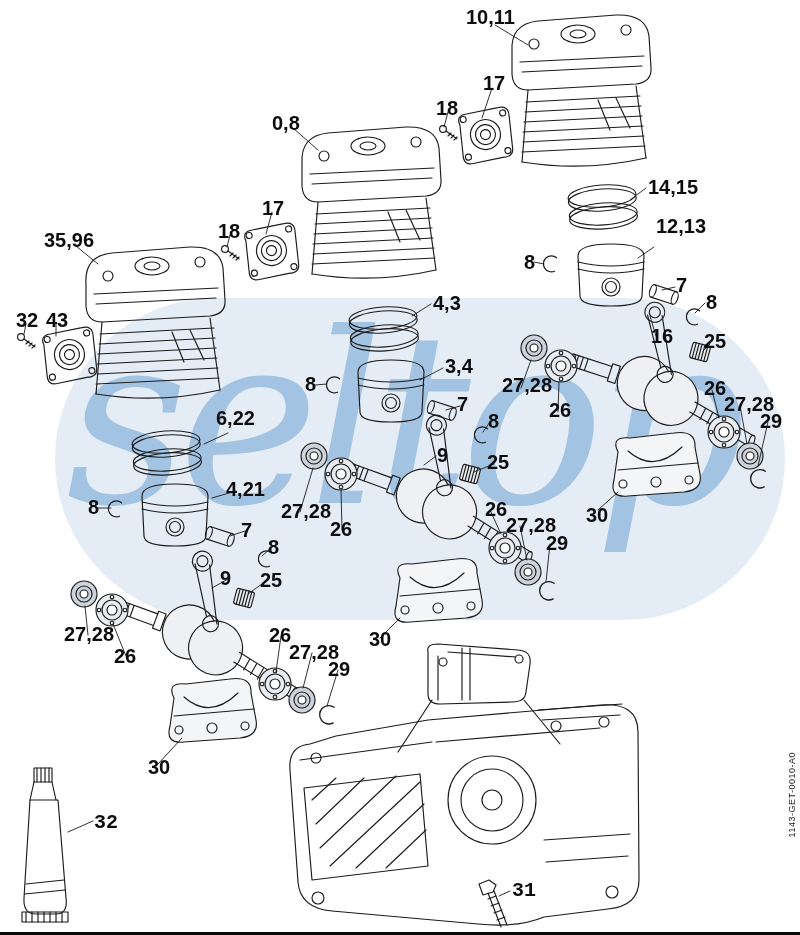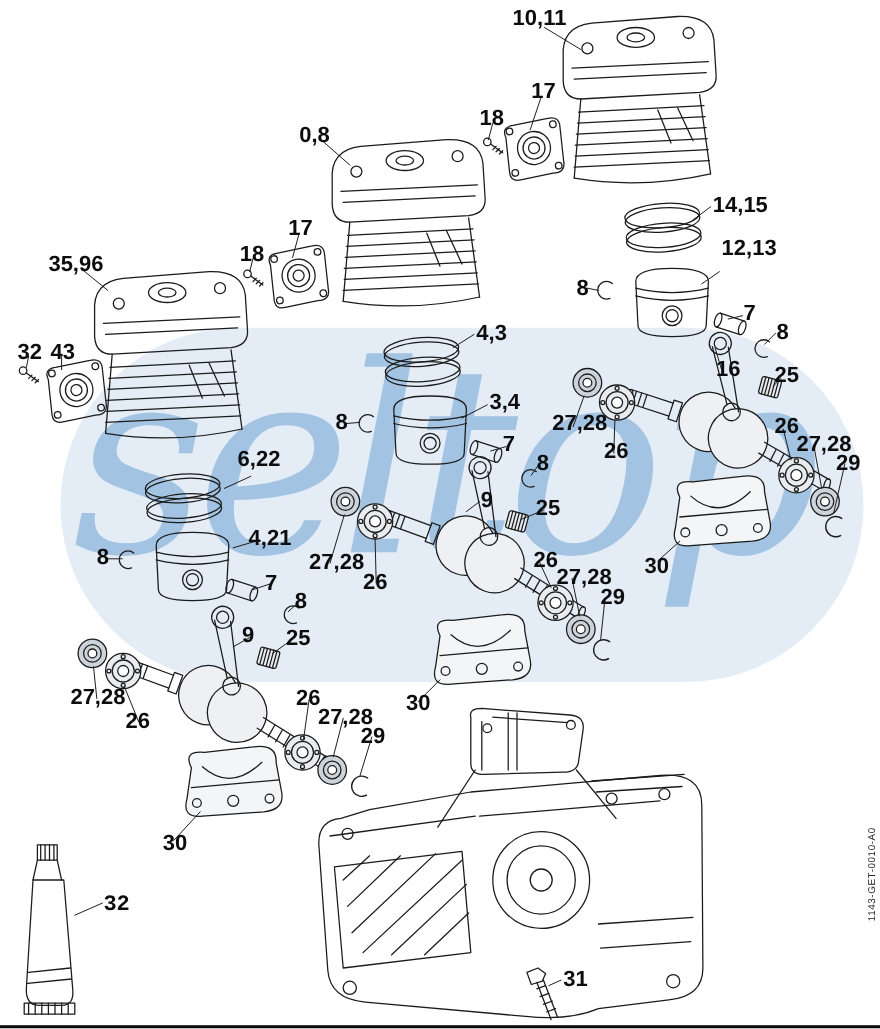--- a/index.html
+++ b/index.html
@@ -437,17 +437,17 @@
       <div class="part-label" style="left: 220px; top: 567px;">9</div>
       <div class="part-label" style="left: 260px; top: 569px;">25</div>
       <div class="part-label" style="left: 64px; top: 623px;">27,28</div>
       <div class="part-label" style="left: 114px; top: 645px;">26</div>
       <div class="part-label" style="left: 269px; top: 624px;">26</div>
       <div class="part-label" style="left: 289px; top: 641px;">27,28</div>
       <div class="part-label" style="left: 328px; top: 658px;">29</div>
       <div class="part-label" style="left: 369px; top: 628px;">30</div>
       <div class="part-label" style="left: 148px; top: 756px;">30</div>
       <div class="part-label" style="left: 94px; top: 811px; font-family: Liberation Mono, monospace;">32</div>
-      <div class="part-label" style="left: 512px; top: 879px;">31</div>
+      <div class="part-label" style="left: 512px; top: 879px; font-family: Liberation Mono, monospace;">31</div>
     </div>
 
   <div class="doc-code">1143-GET-0010-A0</div>
 </div>
 
 </body></html>

